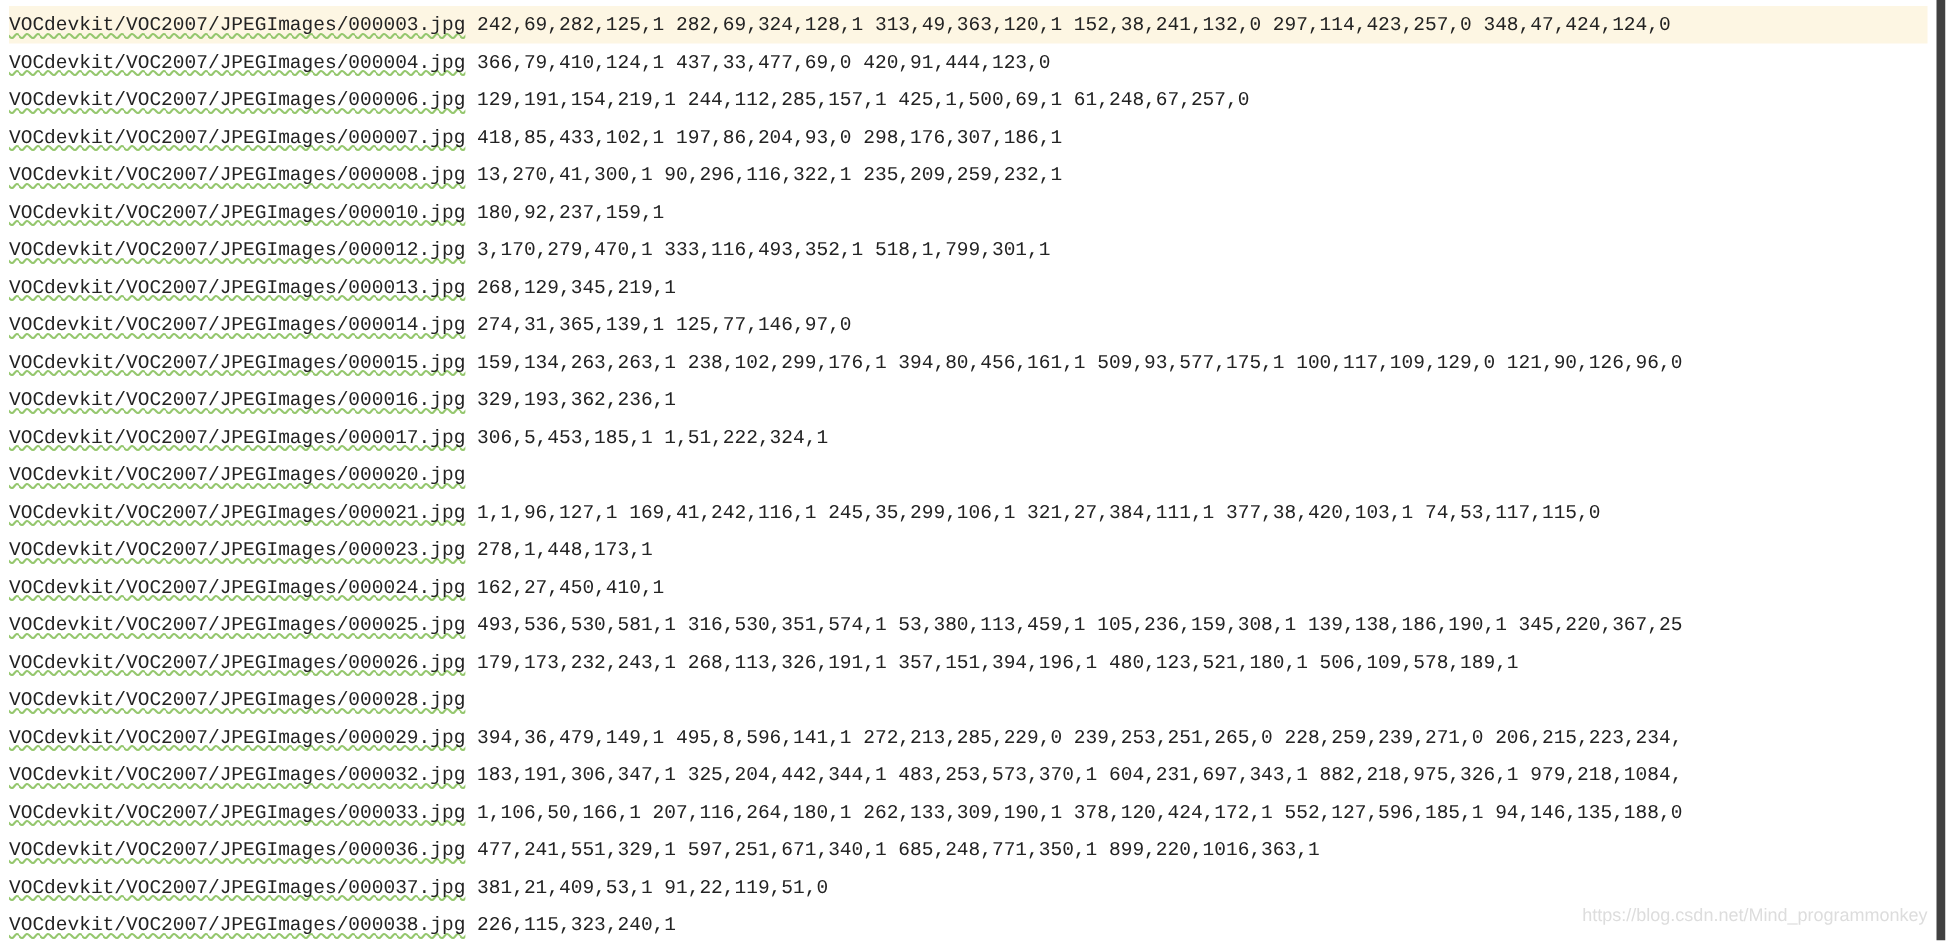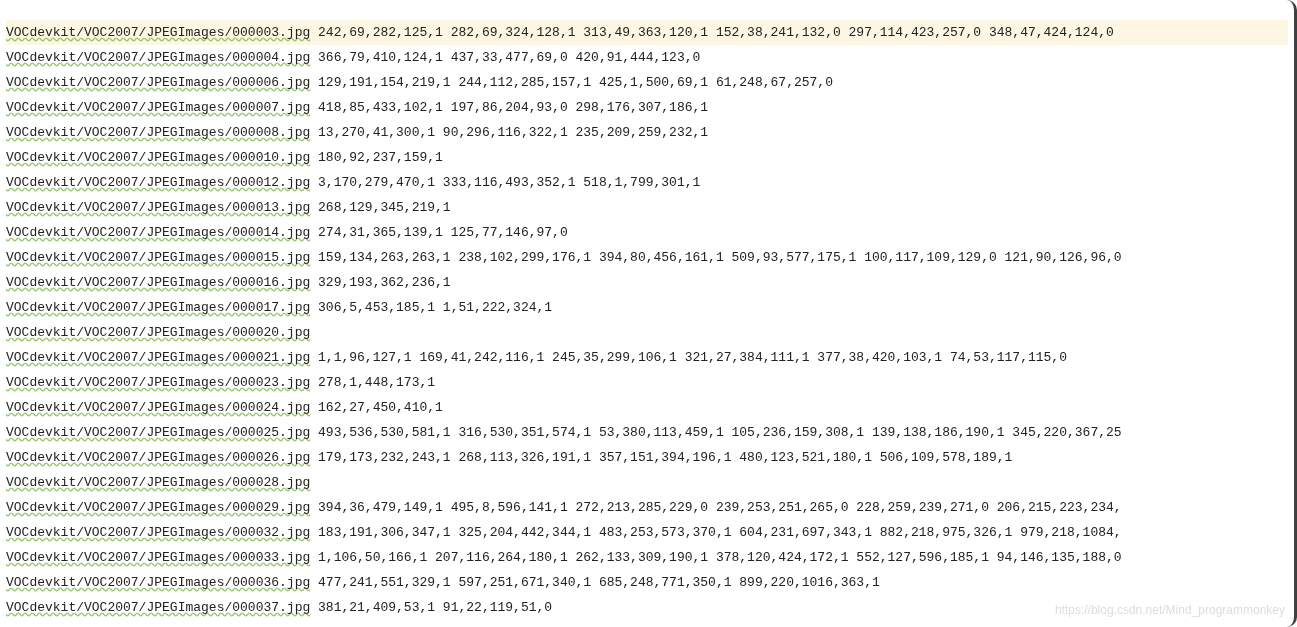--- a/index.html
+++ b/index.html
@@ -7,26 +7,25 @@
     padding: 0;
     background: #ffffff;
     font-family: Consolas, "Courier New", monospace;
     font-size: 13px;
     line-height: 25px;
     color: #222222;
     width: 1297px;
     overflow: hidden;
   }
   .container {
-    padding: 20px 6px;
-    border-right: 3px solid #404040;
+    padding: 4px 6px;
+    border-right: 6px solid #404040;
     height: 627px;
     box-sizing: border-box;
     white-space: pre;
-    border-radius: 10px;
   }
   .line {
     display: block;
     white-space: pre;
   }
   .first-line {
     background: #fdf6e3;
   }
   .path-underline {
     text-decoration: underline;

